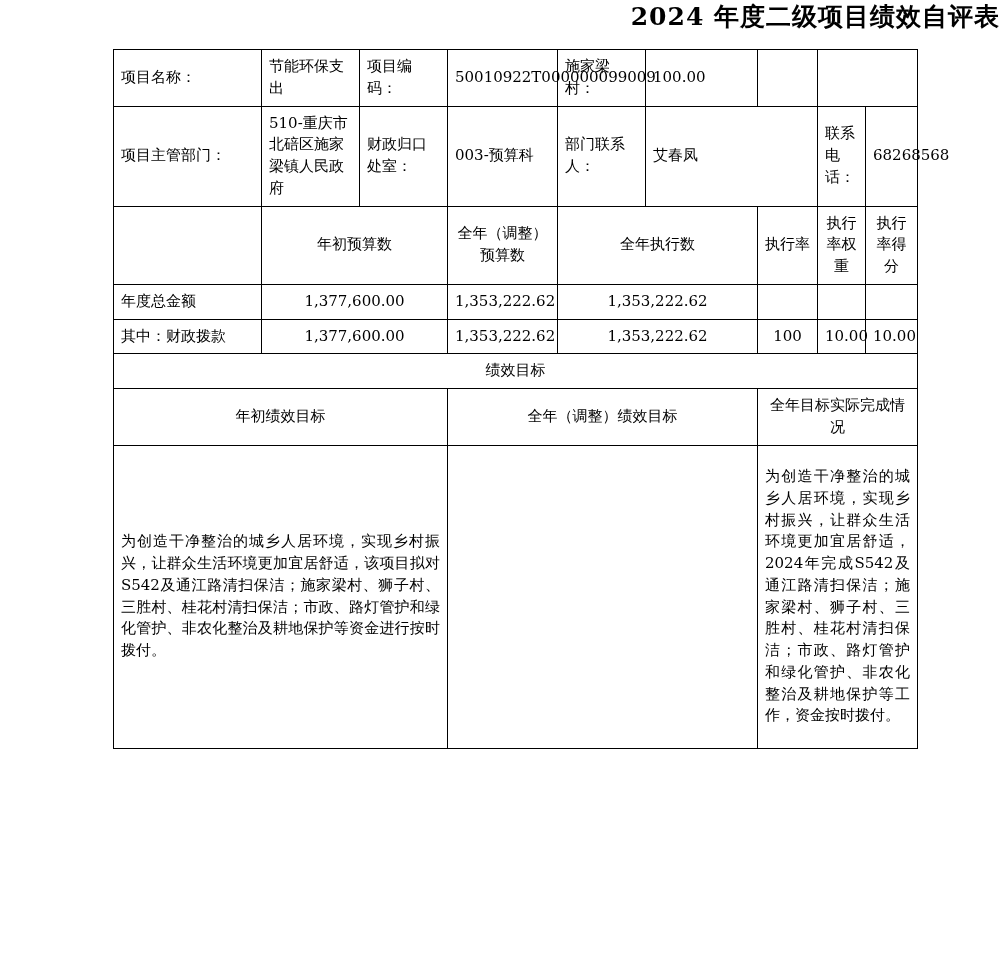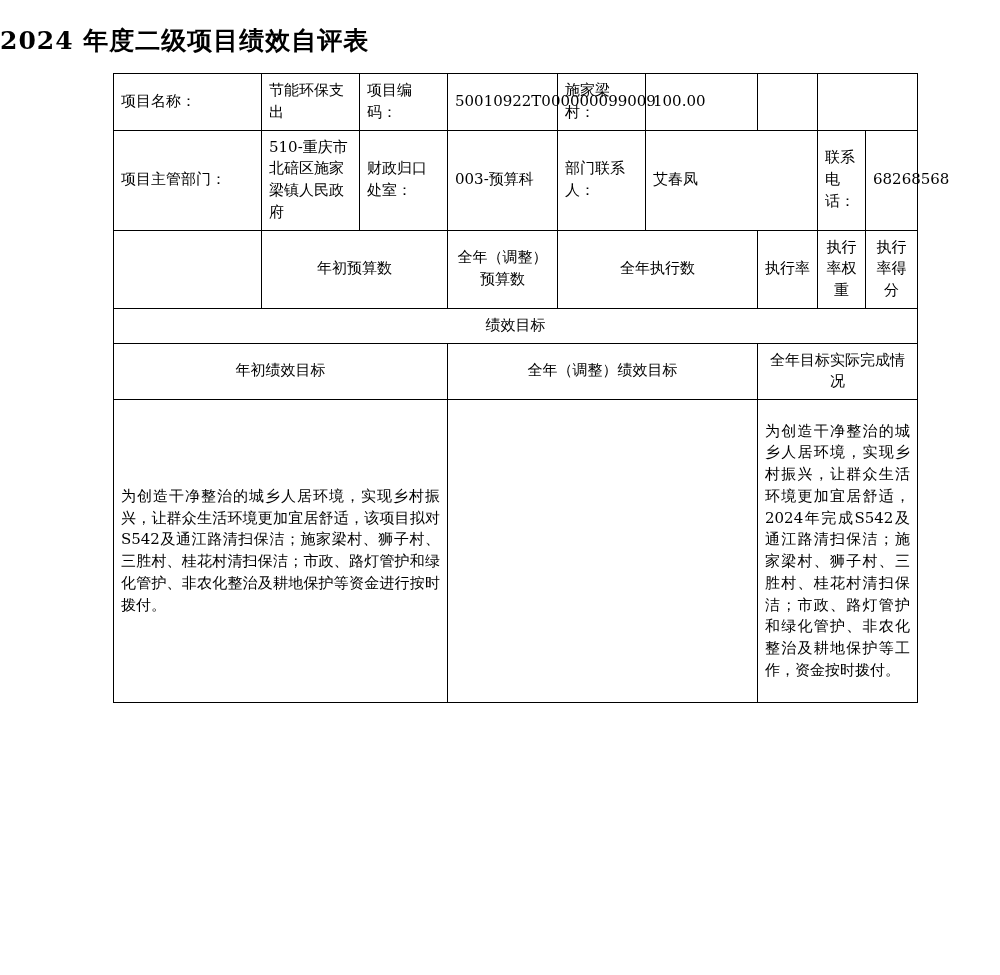--- a/index.html
+++ b/index.html
@@ -12,25 +12,25 @@
     height: 975px;
     font-family: "DejaVu Serif", "Liberation Serif", serif;
     color: #000000;
     overflow: hidden;
   }
   .page {
     width: 1000px;
     position: relative;
   }
   .doc-title {
-    text-align: left;
+    text-align: right;
     font-size: 25px;
     font-weight: bold;
     letter-spacing: 1px;
-    padding: 24px 0 16px 0;
+    padding: 0 0 16px 0;
     font-family: "DejaVu Serif", "Liberation Serif", serif;
   }
   table.main {
     border-collapse: collapse;
     width: 780px;
     margin: 0 auto 0 113px;
     table-layout: fixed;
   }
   table.main td {
     border: 1px solid #000000;
@@ -112,21 +112,39 @@
     <tr>
       <td class="hdr"></td>
       <td colspan="2" class="hdr tall">年初预算数</td>
       <td class="hdr">全年（调整）预算数</td>
       <td colspan="2" class="hdr">全年执行数</td>
       <td class="hdr">执行率</td>
       <td class="hdr">执行率权重</td>
       <td class="hdr">执行率得分</td>
     </tr>
 
+    <tr>
+      <td>年度总金额</td>
+      <td colspan="2" class="num">1,377,600.00</td>
+      <td class="num">1,353,222.62</td>
+      <td colspan="2" class="num">1,353,222.62</td>
+      <td class="num"></td>
+      <td class="num"></td>
+      <td class="num"></td>
+    </tr>
 
+    <tr>
+      <td>其中：财政拨款</td>
+      <td colspan="2" class="num">1,377,600.00</td>
+      <td class="num">1,353,222.62</td>
+      <td colspan="2" class="num">1,353,222.62</td>
+      <td class="num">100</td>
+      <td class="num">10.00</td>
+      <td class="num">10.00</td>
+    </tr>
 
 
     <tr>
       <td colspan="9" class="section">绩效目标</td>
     </tr>
 
     <tr>
       <td colspan="3" class="hdr">年初绩效目标</td>
       <td colspan="3" class="hdr">全年（调整）绩效目标</td>
       <td colspan="3" class="hdr">全年目标实际完成情况</td>

